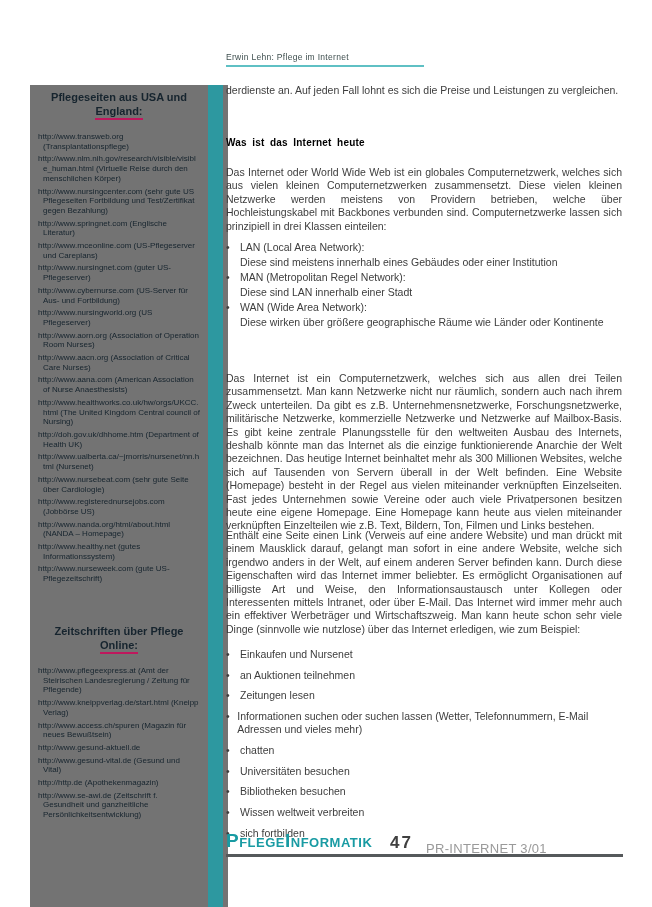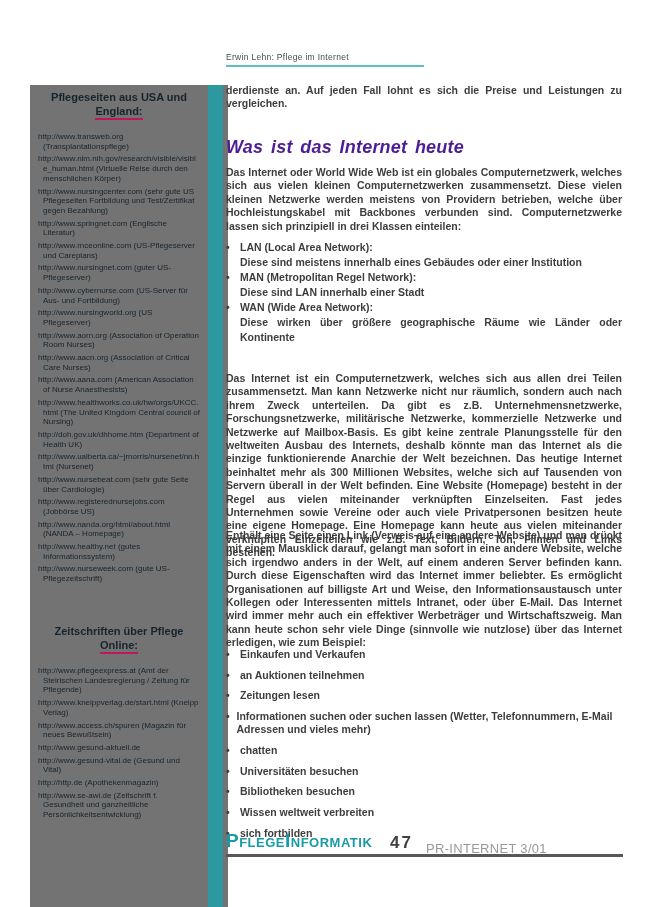--- a/index.html
+++ b/index.html
@@ -33,28 +33,28 @@
   }
   .sb-list{
     list-style:none;margin:14px 0 0 0;padding:0;
     font-size:8px;line-height:9.7px;color:#16242e;
   }
   .sb-list li{
     margin:0 0 3px 0;padding-left:5px;text-indent:-5px;
     overflow-wrap:anywhere;word-break:break-word;
   }
   
-  .mainblock{position:absolute;left:226px;width:396px;font-weight:bold;}
+  .mainblock{position:absolute;left:226px;width:396px;}
   .bodytext{
     font-size:10.5px;line-height:13.4px;color:#3d3d3d;text-align:justify;
   }
   .intro{top:84px;}
   .section-heading{
-    top:137px;font-size:18px;font-weight:bold;color:#4c1d95;
-    word-spacing:2.5px;letter-spacing:0.2px;font-style:italic;
+    top:137px;font-size:10px;font-weight:bold;color:#000000;
+    word-spacing:2.5px;letter-spacing:0.2px;
   }
   .para1{top:166px;}
   .netlist{top:240px;font-size:10.5px;line-height:15px;color:#3d3d3d;}
   .net-term{display:flex;}
   .net-bullet{width:14px;color:#3d3d3d;}
   .net-desc{padding-left:14px;text-align:justify;}
   .para2{top:372px;}
   .para3{top:529px;}
   .actlist{top:648px;list-style:none;margin:0;padding:0;
     font-size:10.5px;line-height:13.2px;color:#3d3d3d;}
@@ -191,21 +191,21 @@
     </div>
 
   <div class="mainblock bodytext para2">Das Internet ist ein Computernetzwerk, welches sich aus allen drei Teilen zusammensetzt. Man kann Netzwerke nicht nur räumlich, sondern auch nach ihrem Zweck unterteilen. Da gibt es z.B. Unternehmensnetzwerke, Forschungsnetzwerke, militärische Netzwerke, kommerzielle Netzwerke und Netzwerke auf Mailbox-Basis. Es gibt keine zentrale Planungsstelle für den weltweiten Ausbau des Internets, deshalb könnte man das Internet als die einzige funktionierende Anarchie der Welt bezeichnen. Das heutige Internet beinhaltet mehr als 300 Millionen Websites, welche sich auf Tausenden von Servern überall in der Welt befinden. Eine Website (Homepage) besteht in der Regel aus vielen miteinander verknüpften Einzelseiten. Fast jedes Unternehmen sowie Vereine oder auch viele Privatpersonen besitzen heute eine eigene Homepage. Eine Homepage kann heute aus vielen miteinander verknüpften Einzelteilen wie z.B. Text, Bildern, Ton, Filmen und Links bestehen.</div>
 
   <div class="mainblock bodytext para3">Enthält eine Seite einen Link (Verweis auf eine andere Website) und man drückt mit einem Mausklick darauf, gelangt man sofort in eine andere Website, welche sich irgendwo anders in der Welt, auf einem anderen Server befinden kann. Durch diese Eigenschaften wird das Internet immer beliebter. Es ermöglicht Organisationen auf billigste Art und Weise, den Informationsaustausch unter Kollegen oder Interessenten mittels Intranet, oder über E-Mail. Das Internet wird immer mehr auch ein effektiver Werbeträger und Wirtschaftszweig. Man kann heute schon sehr viele Dinge (sinnvolle wie nutzlose) über das Internet erledigen, wie zum Beispiel:</div>
 
   <ul class="mainblock actlist">
 
       <li>
         <span class="act-bullet">•</span>
-        <span>Einkaufen und Verkaufen</span>
+        <span>Einkaufen und Nursenet</span>
       </li>
 
       <li>
         <span class="act-bullet">•</span>
         <span>an Auktionen teilnehmen</span>
       </li>
 
       <li>
         <span class="act-bullet">•</span>
         <span>Zeitungen lesen</span>

